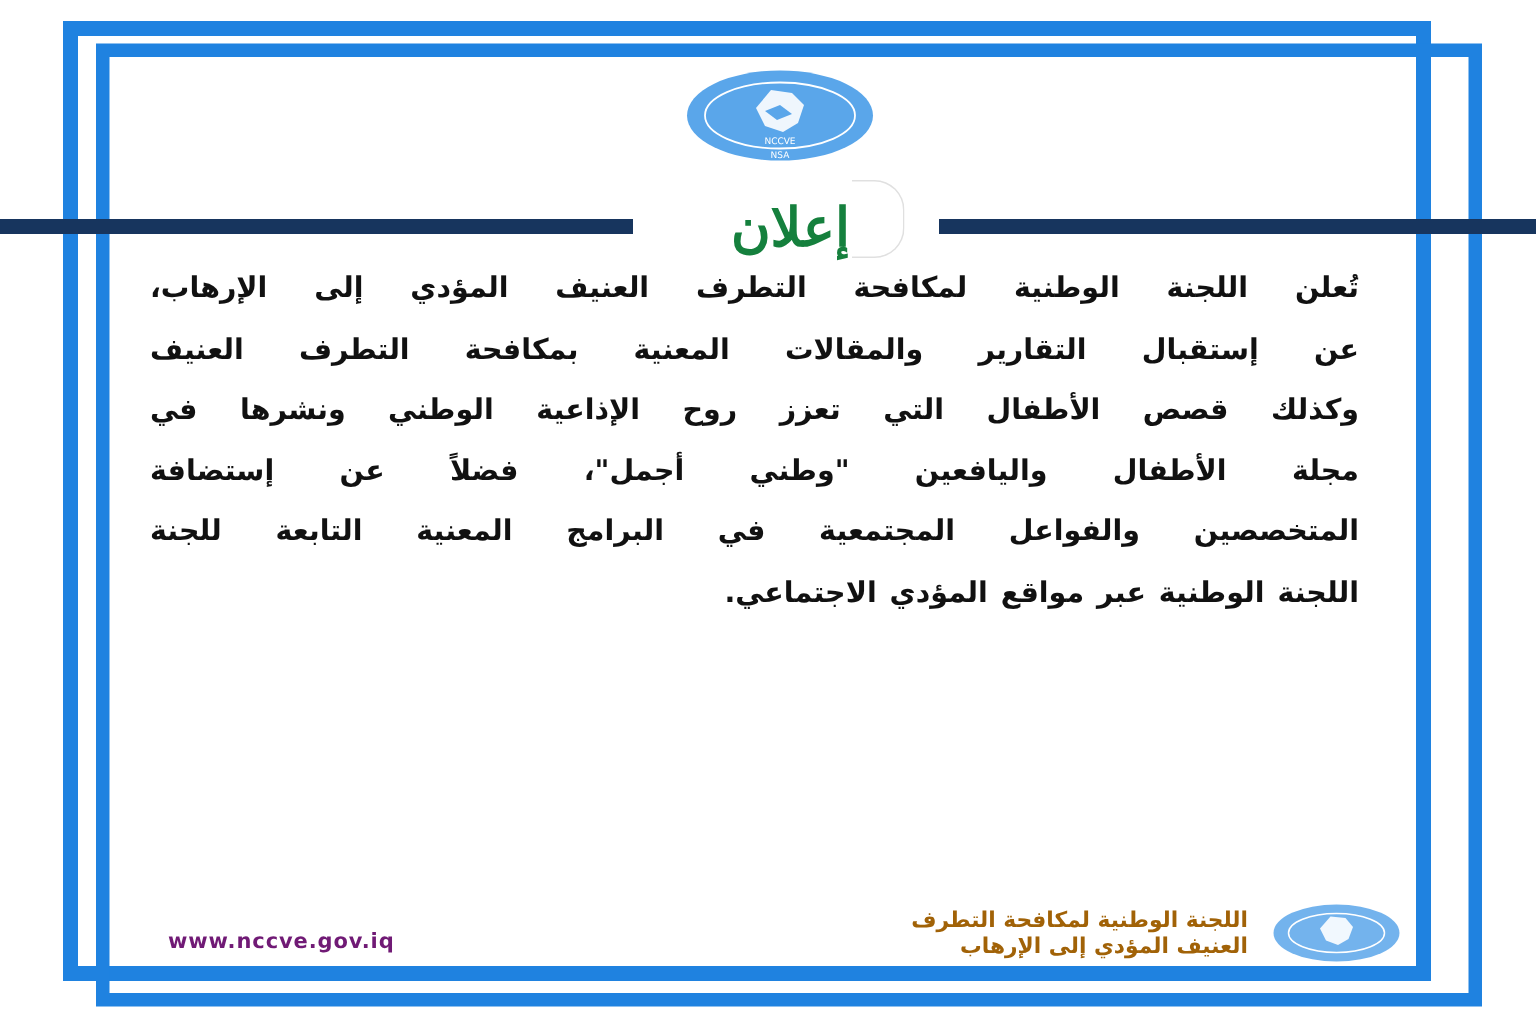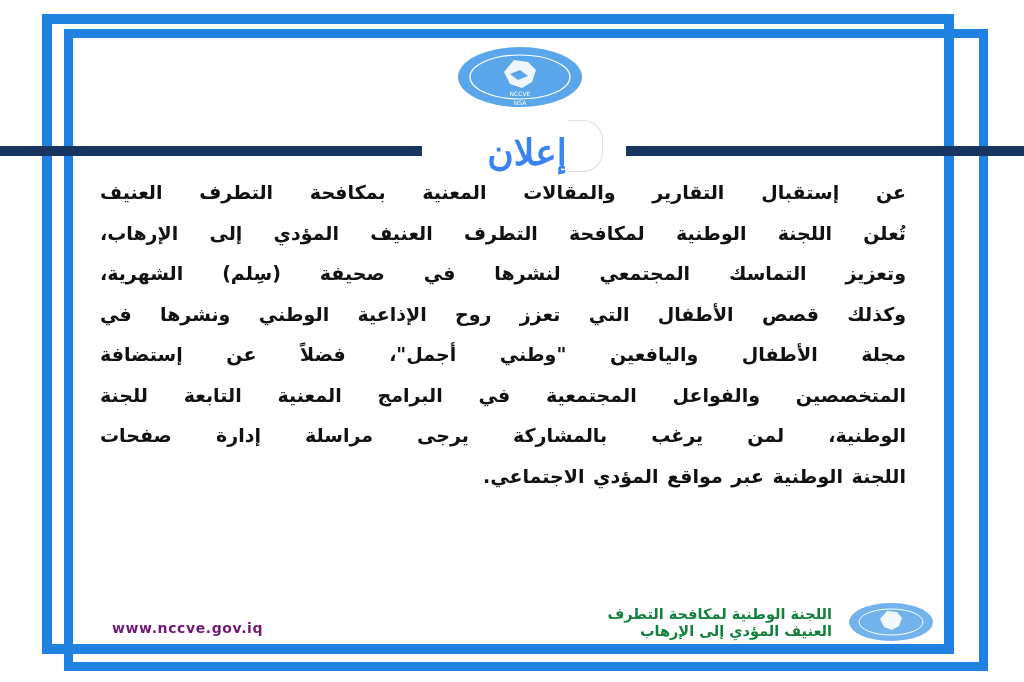--- a/index.html
+++ b/index.html
@@ -17,21 +17,21 @@
   .bar-right { left:626px; width:398px; }
 
   .logo-top {
     position:absolute; left:456px; top:46px; width:128px; height:62px;
     display:flex; align-items:center; justify-content:center;
   }
   .title {
     position:absolute; left:430px; top:124px; width:194px; height:56px;
     text-align:center; direction:rtl;
     font-family:"DejaVu Serif", serif; font-weight:bold; font-size:36px;
-    color:#3b82f6; line-height:56px;
+    color:#15803d; line-height:56px;
   }
   .title-swirl {
     position:absolute; left:568px; top:120px; width:34px; height:50px;
     border:1px solid #e0e0e0; border-left:none; border-radius:0 20px 20px 0;
   }
 
   .body-text {
     position:absolute; left:100px; top:172px; width:806px;
     direction:rtl; text-align:justify; text-align-last:right;
   }
@@ -41,21 +41,21 @@
     font-size:19px; color:#111;
     text-align:justify; text-align-last:justify; white-space:nowrap;
     word-spacing:2px;
   }
   .body-line.last { text-align-last:right; }
 
   .footer-org {
     position:absolute; left:560px; top:606px; width:272px;
     direction:rtl; text-align:right;
     font-family:"DejaVu Sans", sans-serif; font-weight:bold; font-size:14.5px;
-    color:#15803d; line-height:17px;
+    color:#a16207; line-height:17px;
   }
   .footer-logo {
     position:absolute; left:848px; top:602px; width:86px; height:40px;
   }
   .footer-url {
     position:absolute; left:112px; top:620px;
     font-family:"DejaVu Sans", sans-serif; font-weight:bold; font-size:14px;
     color:#701a75; letter-spacing:0.6px;
   }
 </style>
@@ -76,27 +76,25 @@
     <path d="M54 28 L64 24 L72 30 L62 34 Z" fill="#5aa6ea"></path>
     <text x="64" y="50" text-anchor="middle" font-family="DejaVu Sans, sans-serif" font-size="6" fill="#ffffff">NCCVE</text>
     <text x="64" y="59" text-anchor="middle" font-family="DejaVu Sans, sans-serif" font-size="6" fill="#ffffff">NSA</text>
   </svg>
 </div>
 
 <div class="title-swirl"></div>
 <div class="title">إعلان</div>
 
 <div class="body-text">
+  <span class="body-line">تُعلن اللجنة الوطنية لمكافحة التطرف العنيف المؤدي إلى الإرهاب،</span>
   <span class="body-line">عن إستقبال التقارير والمقالات المعنية بمكافحة التطرف العنيف</span>
-  <span class="body-line">تُعلن اللجنة الوطنية لمكافحة التطرف العنيف المؤدي إلى الإرهاب،</span>
-  <span class="body-line">وتعزيز التماسك المجتمعي لنشرها في صحيفة (سِلم) الشهرية،</span>
   <span class="body-line">وكذلك قصص الأطفال التي تعزز روح الإذاعية الوطني ونشرها في</span>
   <span class="body-line">مجلة الأطفال واليافعين "وطني أجمل"، فضلاً عن إستضافة</span>
   <span class="body-line">المتخصصين والفواعل المجتمعية في البرامج المعنية التابعة للجنة</span>
-  <span class="body-line">الوطنية، لمن يرغب بالمشاركة يرجى مراسلة إدارة صفحات</span>
   <span class="body-line last">اللجنة الوطنية عبر مواقع المؤدي الاجتماعي.</span>
 </div>
 
 <div class="footer-org">
   <div>اللجنة الوطنية لمكافحة التطرف</div>
   <div>العنيف المؤدي إلى الإرهاب</div>
 </div>
 
 <div class="footer-logo">
   <svg width="86" height="40" viewBox="0 0 86 40">

